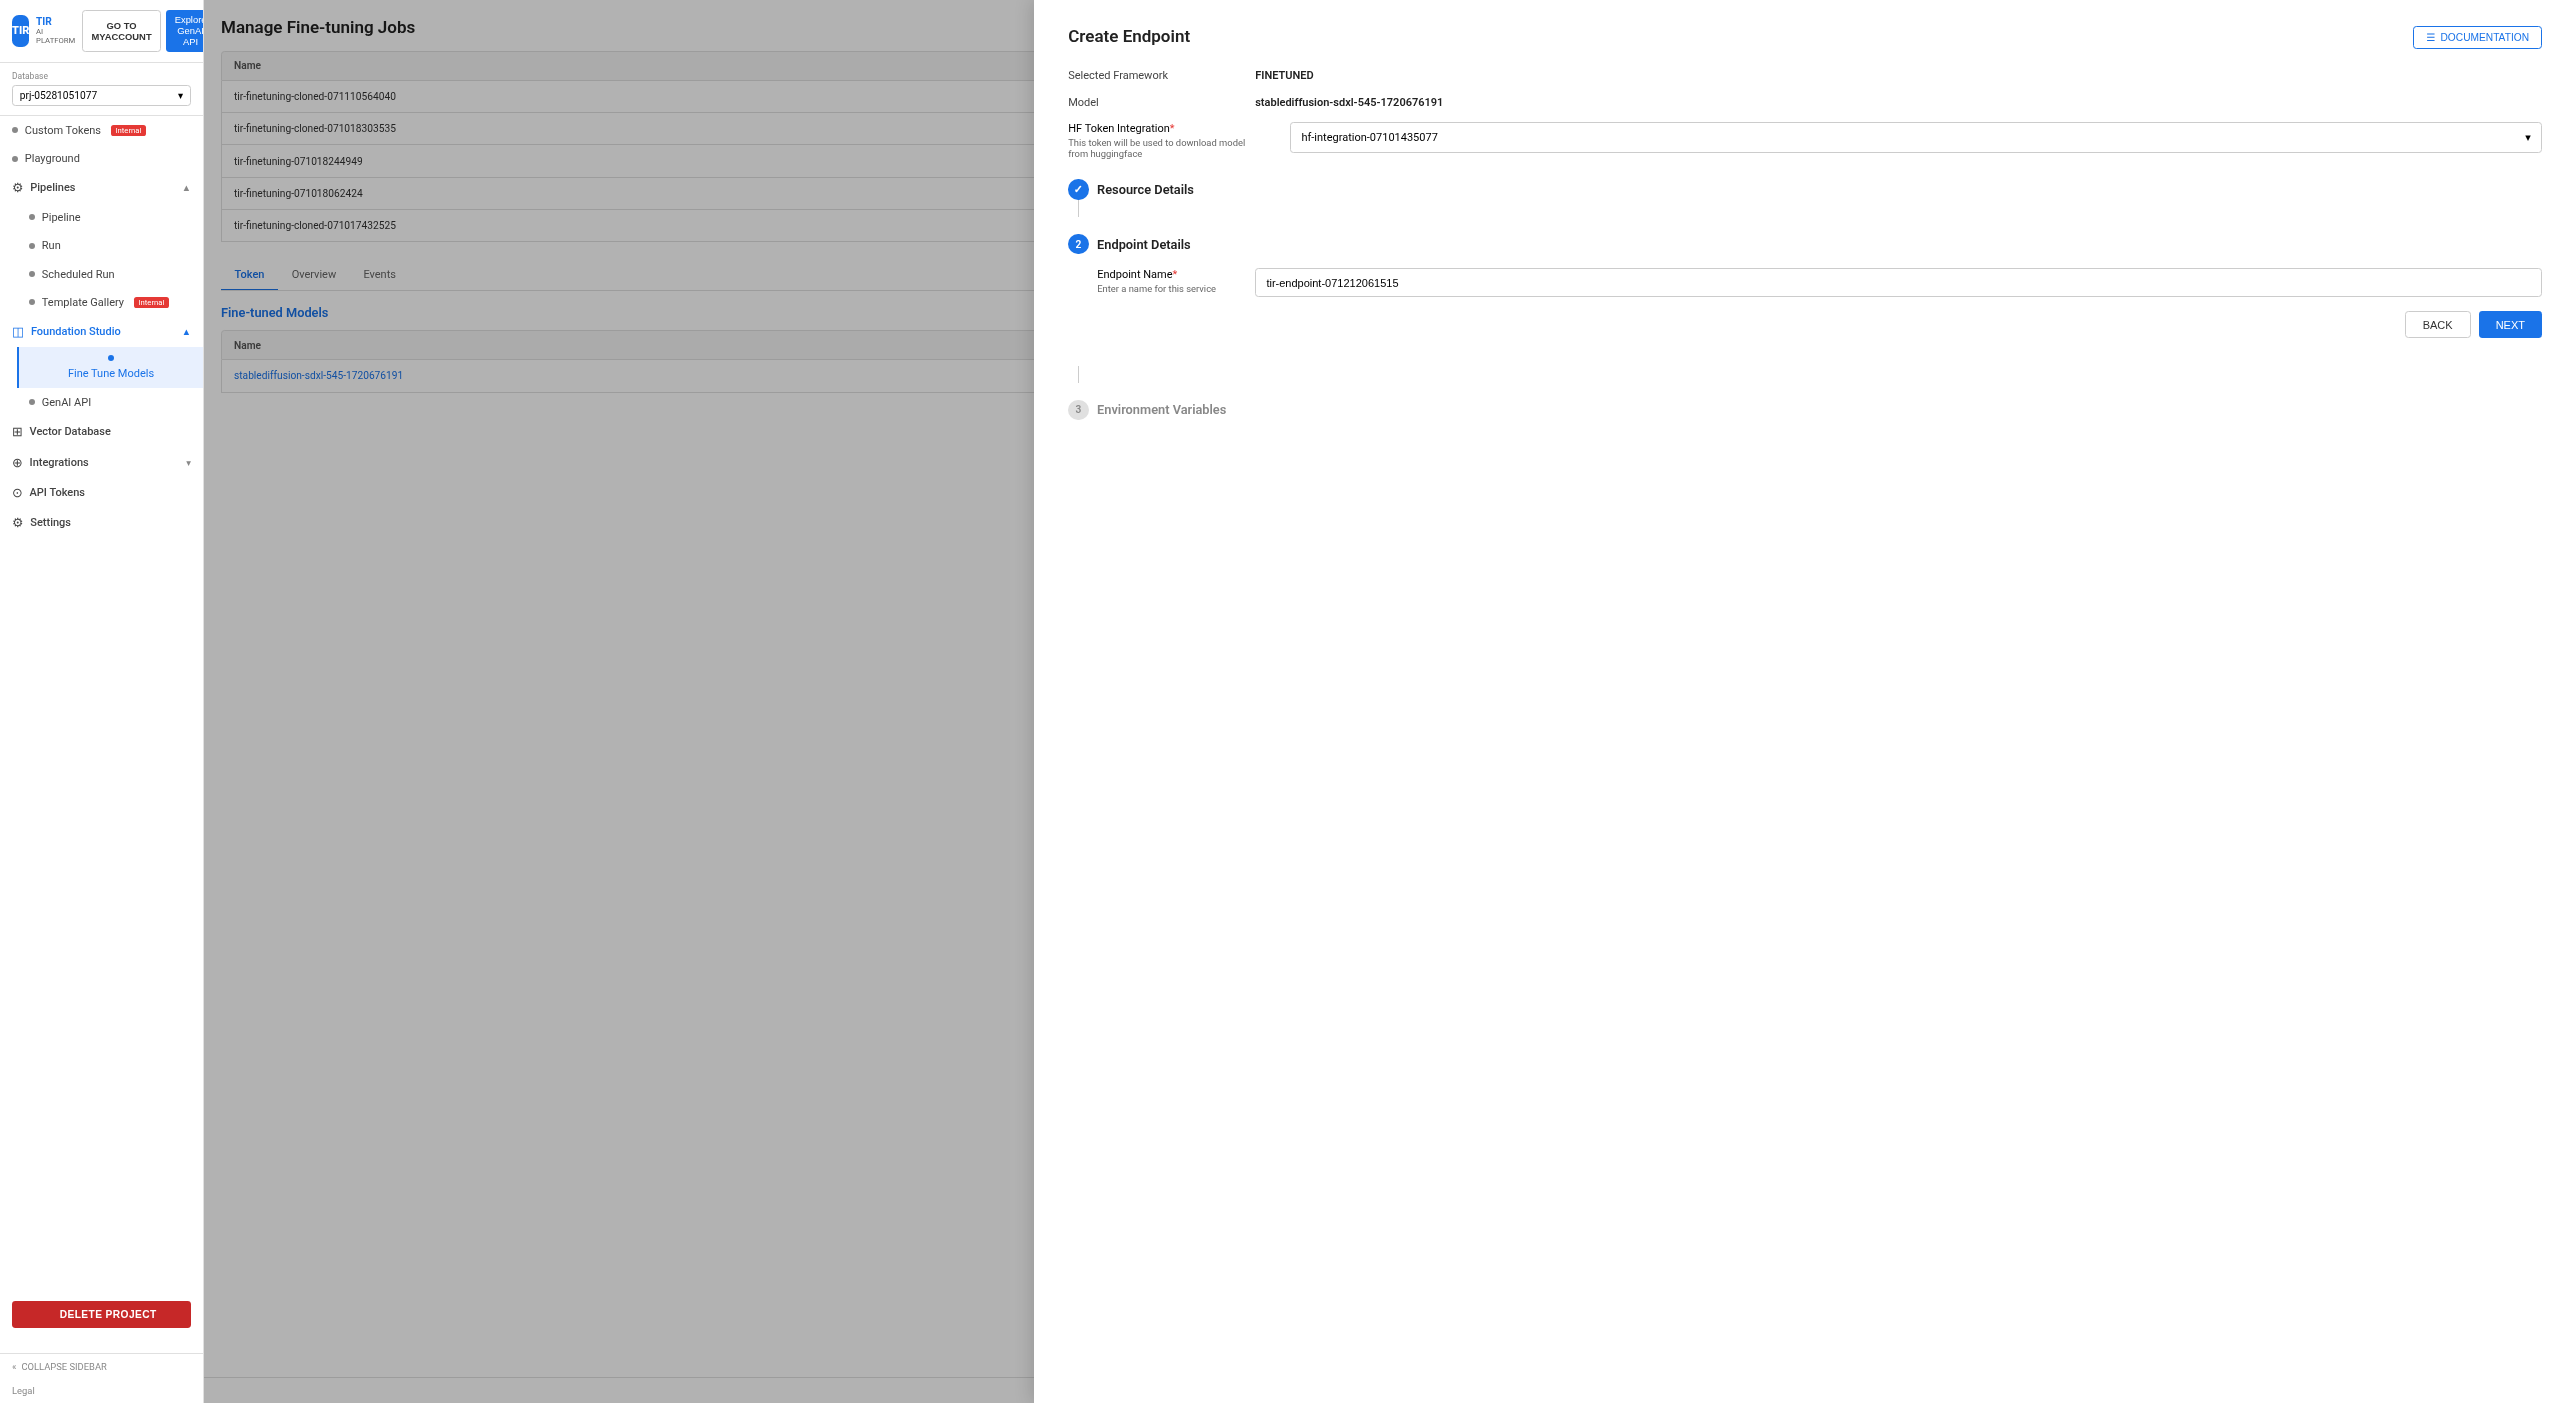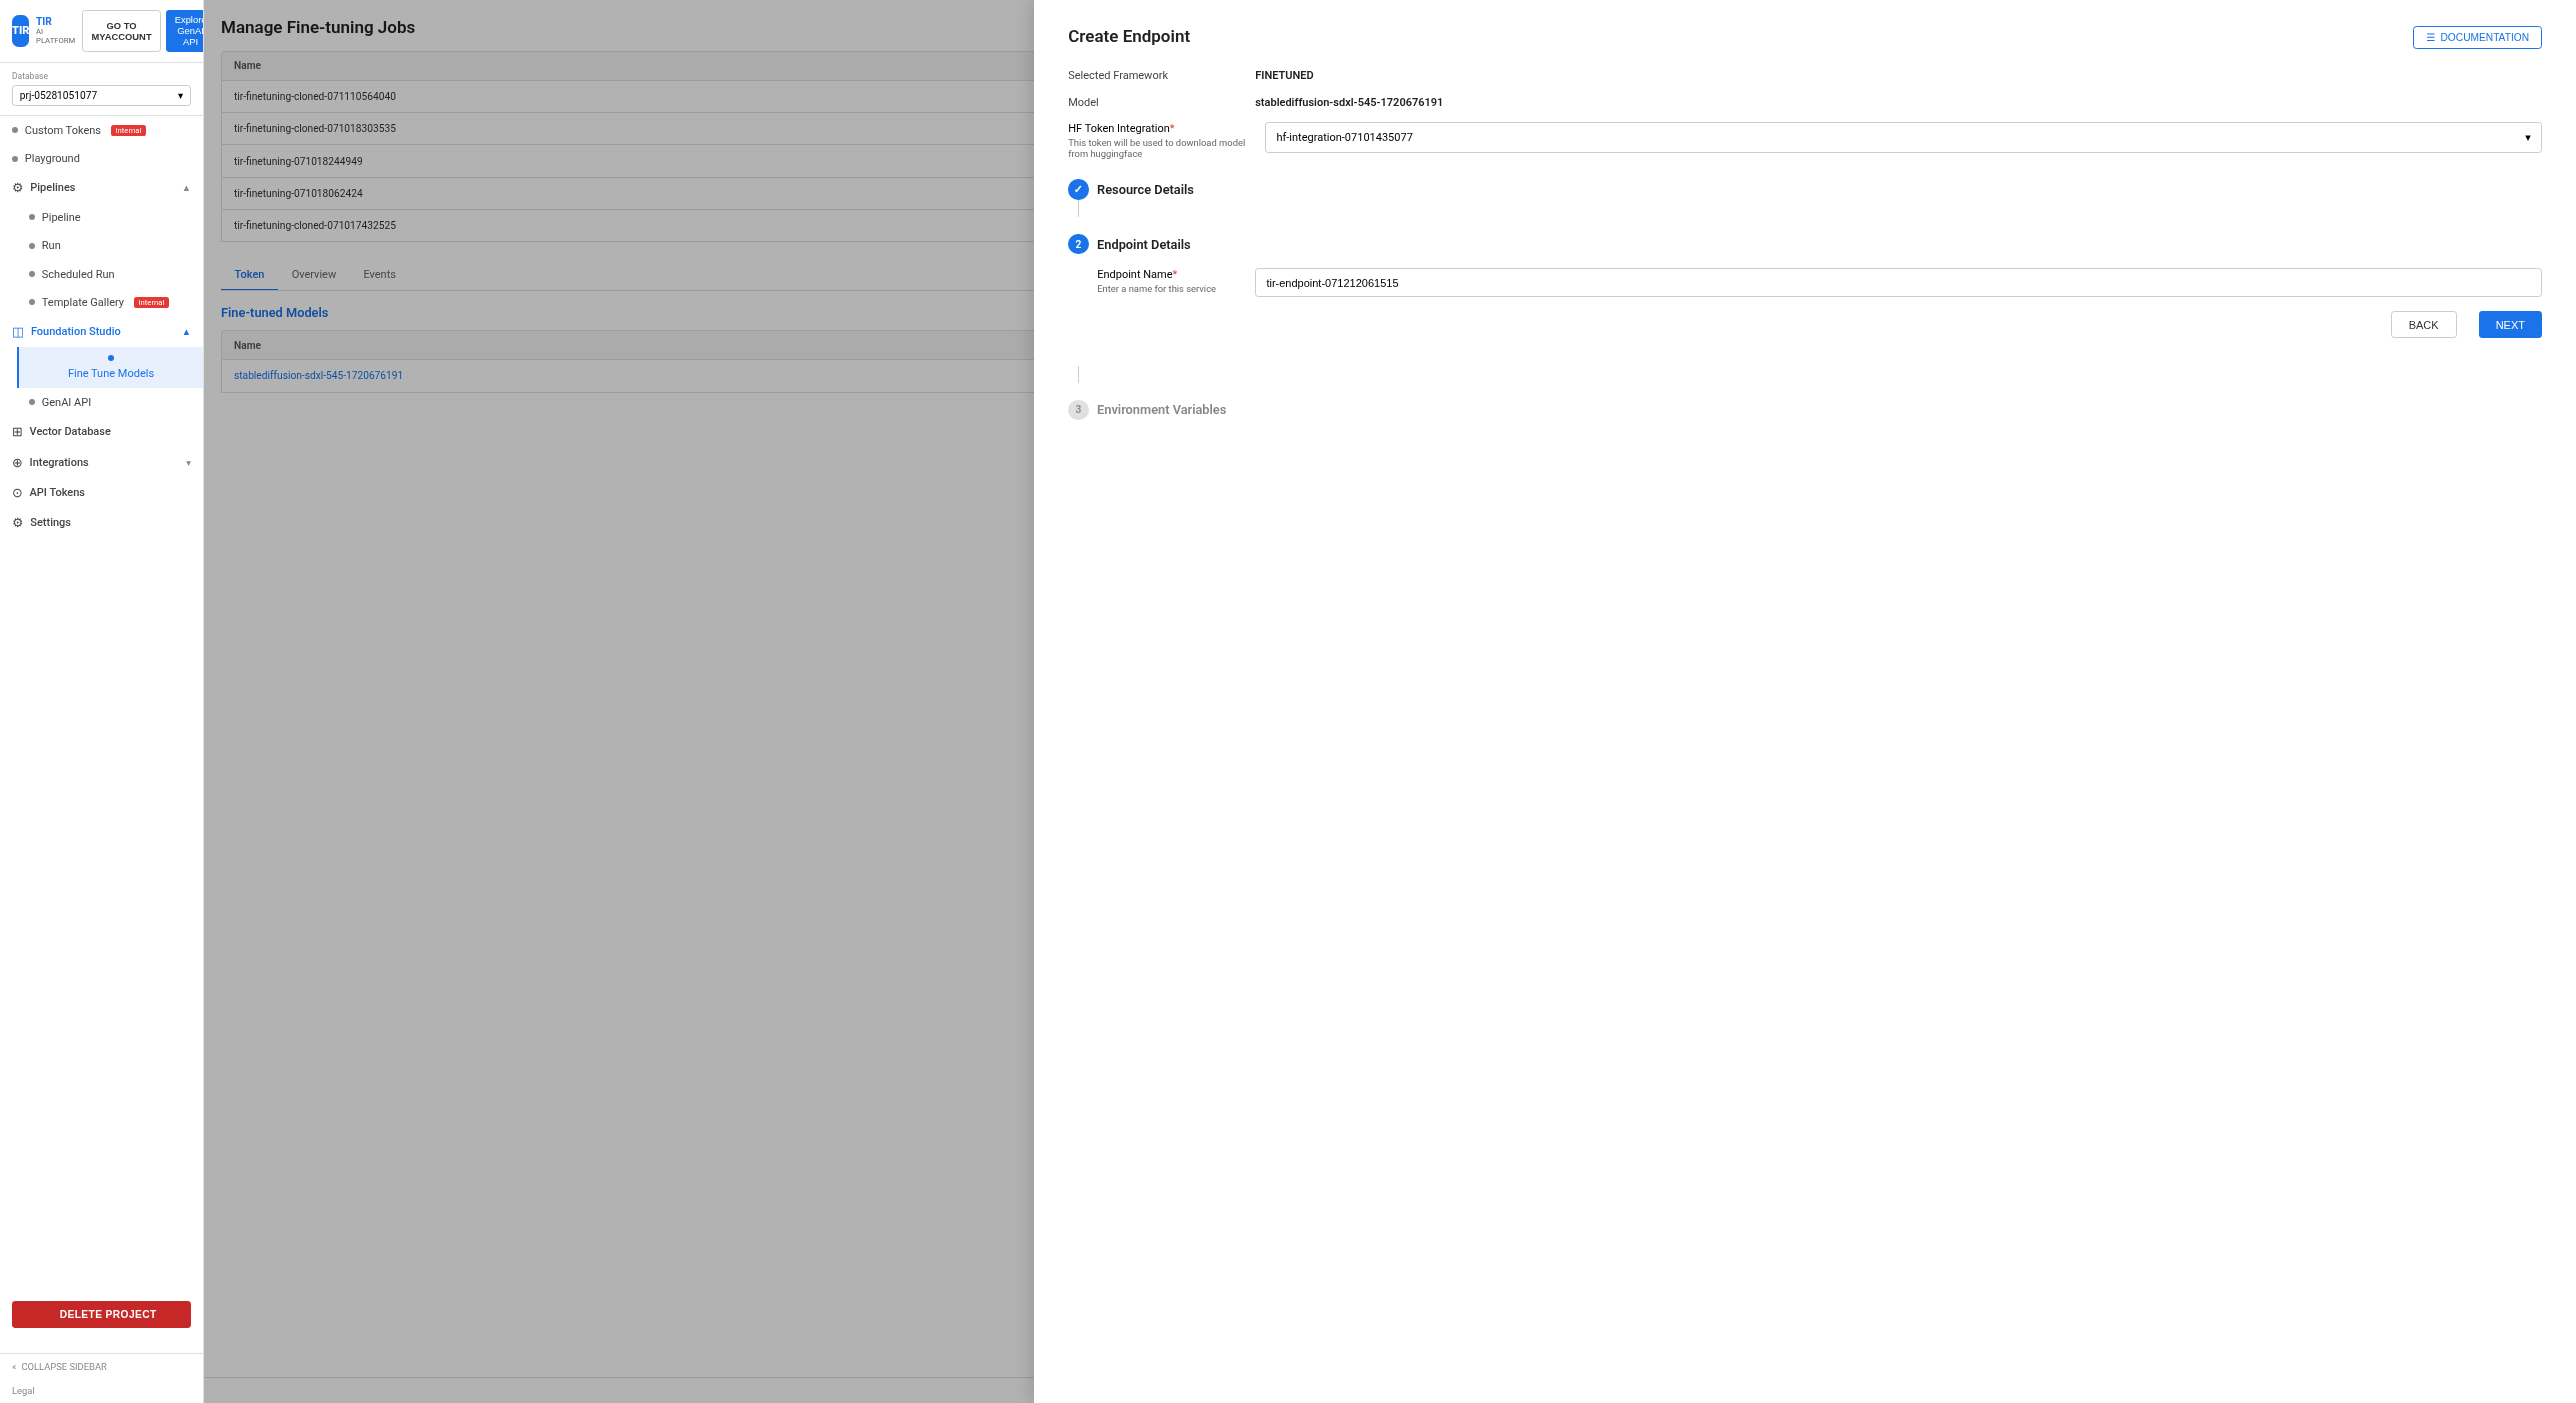--- a/index.html
+++ b/index.html
@@ -126,21 +126,21 @@
       display: flex; align-items: center; gap: 5.1px; border: 0.9px solid #1a73e8; color: #1a73e8; background: #fff; padding: 5.1px 12px; border-radius: 3.4px; font-size: 10.2px; cursor: pointer;
     }
 
     .info-row {
       display: flex; align-items: center; margin-bottom: 13.6px; 
     }
     .info-label { font-size: 11px; color: #444; width: 187px; flex-shrink: 0; }
     .info-value { font-size: 11px; font-weight: 600; color: #222; }
 
     .hf-row {
-      display: flex; align-items: flex-start; margin-bottom: 20.4px; gap: 10px;
+      display: flex; align-items: flex-start; margin-bottom: 20.4px; gap: 35px;
     }
     .hf-label-block { width: 187px; flex-shrink: 0; }
     .hf-sub { font-size: 9.4px; color: #666; margin-top: 1.7px; }
     .hf-select {
       flex: 1; border: 0.9px solid #ccc; border-radius: 3.4px; padding: 7.7px 10.2px; font-size: 11px; display: flex; align-items: center; justify-content: space-between; cursor: pointer;
     }
 
     .step-section { margin-bottom: 17px; }
     .step-header {
       display: flex; align-items: center; gap: 8.5px; margin-bottom: 0;
@@ -161,21 +161,21 @@
     .field-row {
       display: flex; align-items: flex-start; margin-bottom: 13.6px;
     }
     .field-label-block { width: 158px; flex-shrink: 0; }
     .field-sub { font-size: 9.4px; color: #666; margin-top: 1.7px; }
     .field-input {
       flex: 1; border: 0.9px solid #ccc; border-radius: 3.4px; padding: 7.7px 10.2px; font-size: 11px;
     }
 
     .action-row {
-      display: flex; justify-content: flex-end; gap: 22px; margin-top: 6.8px; margin-bottom: 13.6px;
+      display: flex; justify-content: flex-end; gap: 8px; margin-top: 6.8px; margin-bottom: 13.6px;
     }
     .back-btn {
       border: 0.9px solid #ccc; background: #fff; color: #333; padding: 6.8px 17px; border-radius: 3.4px; font-size: 11px; cursor: pointer;
     }
     .next-btn {
       border: none; background: #1a73e8; color: #fff; padding: 6.8px 17px; border-radius: 3.4px; font-size: 11px; cursor: pointer;
     }
 
     .checkmark-icon { color: white; font-size: 11px; }
   </style>

